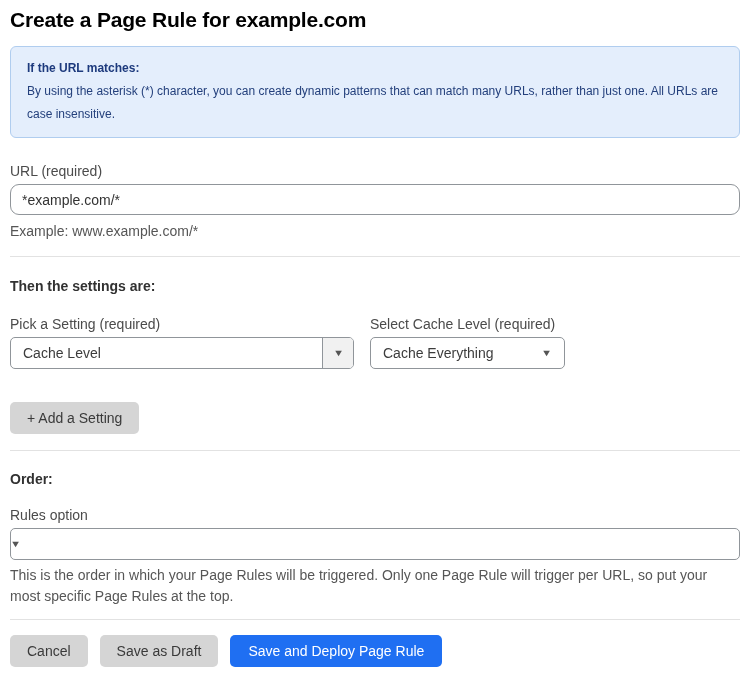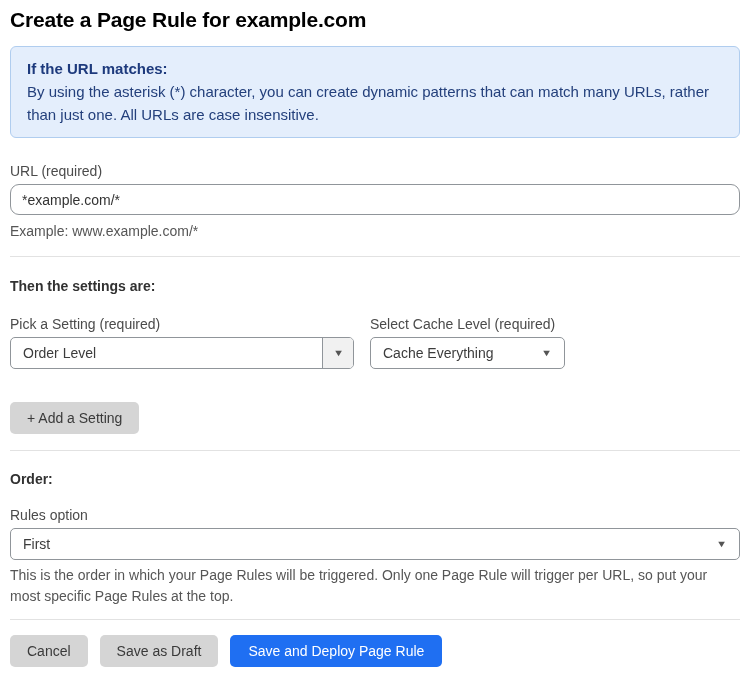--- a/index.html
+++ b/index.html
@@ -21,21 +21,21 @@
     margin: 0 0 14px 0;
     letter-spacing: -0.2px;
   }
 
   .info-box {
     background: #e4eefc;
     border: 1px solid #b0cdef;
     border-radius: 6px;
     padding: 10px 16px 11px 16px;
     color: #24407c;
-    font-size: 15px;
+    font-size: 12px;
     line-height: 23px;
     margin-bottom: 25px;
   }
   .info-heading { font-weight: bold; color: #1d3a7d; }
   .info-link {
     color: #2463c6;
     text-decoration: underline;
     cursor: pointer;
   }
 
@@ -164,21 +164,21 @@
   </div>
 
   <hr class="divider hr-1">
 
   <h2 class="section-heading heading-settings">Then the settings are:</h2>
 
   <div class="settings-row">
     <div class="settings-col-1">
       <label class="field-label">Pick a Setting (required)</label>
       <div class="select">
-        <span class="select-value">Order Level</span>
+        <span class="select-value">Cache Level</span>
         <span class="arrow-box">
             <span class="arrow-glyph">▼</span>
           </span>
       </div>
     </div>
     <div class="settings-col-2">
       <label class="field-label">Select Cache Level (required)</label>
       <div class="select">
         <span class="select-value">Cache Everything</span>
         <span class="arrow-inline">
@@ -191,21 +191,20 @@
   <div class="add-setting-wrap">
     <button class="btn btn-gray">+ Add a Setting</button>
   </div>
 
   <hr class="divider hr-2">
 
   <h2 class="section-heading heading-order">Order:</h2>
 
   <label class="field-label order-label">Rules option</label>
   <div class="select">
-    <span class="select-value">First</span>
     <span class="arrow-inline">
         <span class="arrow-glyph">▼</span>
       </span>
   </div>
   <div class="helper order-help">This is the order in which your Page Rules will be triggered. Only one Page Rule will trigger per URL, so put your most specific Page Rules at the top.</div>
 
   <hr class="divider hr-3">
 
   <div class="footer-row">
     <button class="btn btn-gray">Cancel</button>

